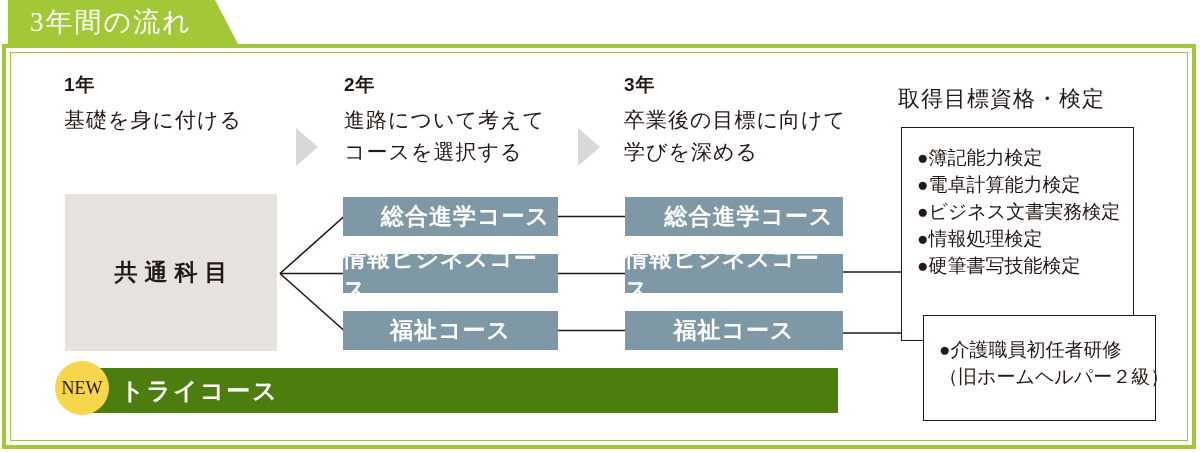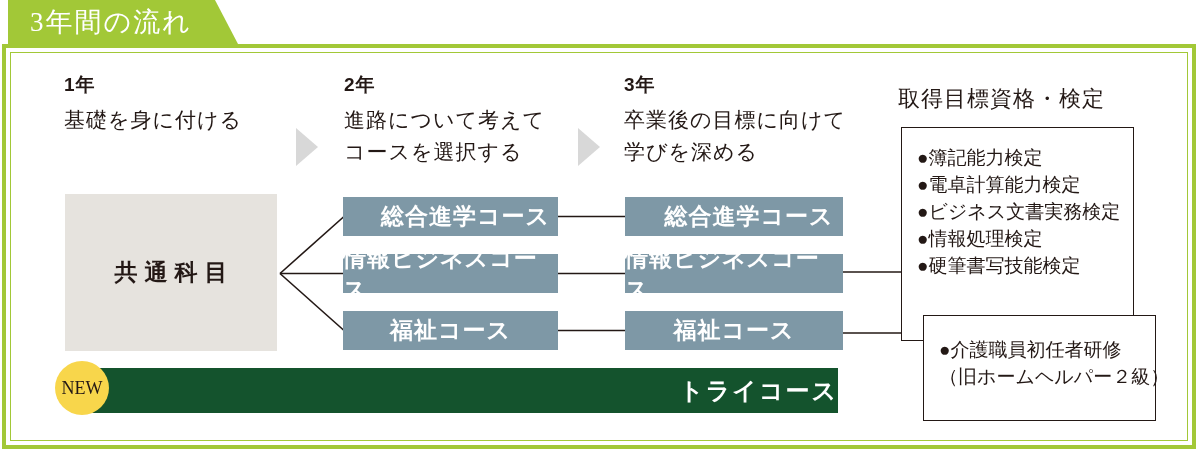--- a/index.html
+++ b/index.html
@@ -78,21 +78,21 @@
   .qual-box {
     position:absolute; background:#ffffff; border:1.5px solid #231815;
     font-size:19px; line-height:27px;
   }
   .qual-box-1 { left:901px; top:127px; width:233px; height:214px; padding:16px 0 0 15px; }
   .qual-box-2 { left:903px; top:315px; width:233px; height:106px; padding:20px 0 0 15px;margin-left:20px; }
   .qual-box div { white-space:nowrap; }
   
   .try-bar {
     position:absolute; left:78px; top:368px; width:760px; height:45px;
-    background:#14532d; display:flex; align-items:center;justify-content:flex-end;
+    background:#4d7c0f; display:flex; align-items:center;
   }
   .try-bar .try-label {
     color:#ffffff; font-weight:bold; font-size:24px; letter-spacing:2px;
     padding-left:42px;
   }
   .new-badge {
     position:absolute; left:55px; top:361px; width:54px; height:54px;
     border-radius:50%; background:#f8d64b;
     display:flex; align-items:center; justify-content:center;
     font-family:"Liberation Serif","DejaVu Serif",serif;

